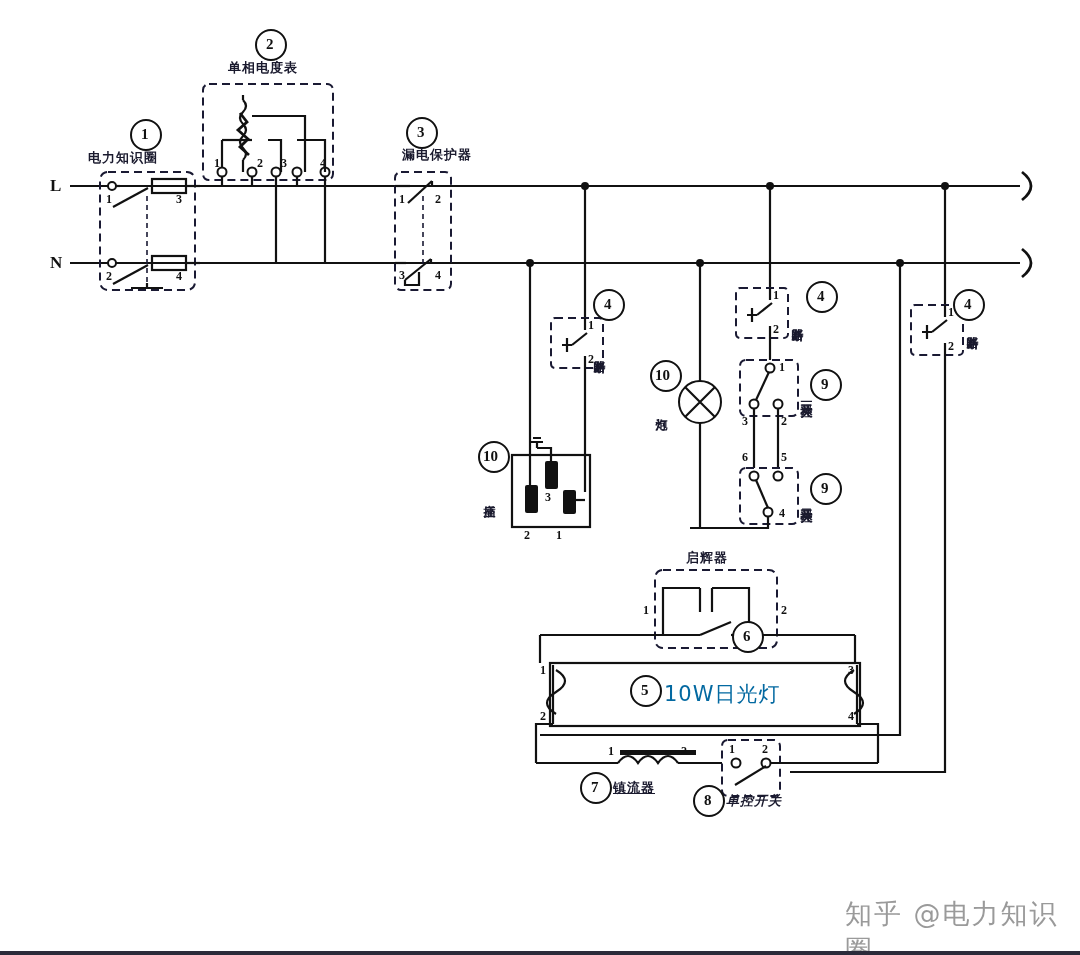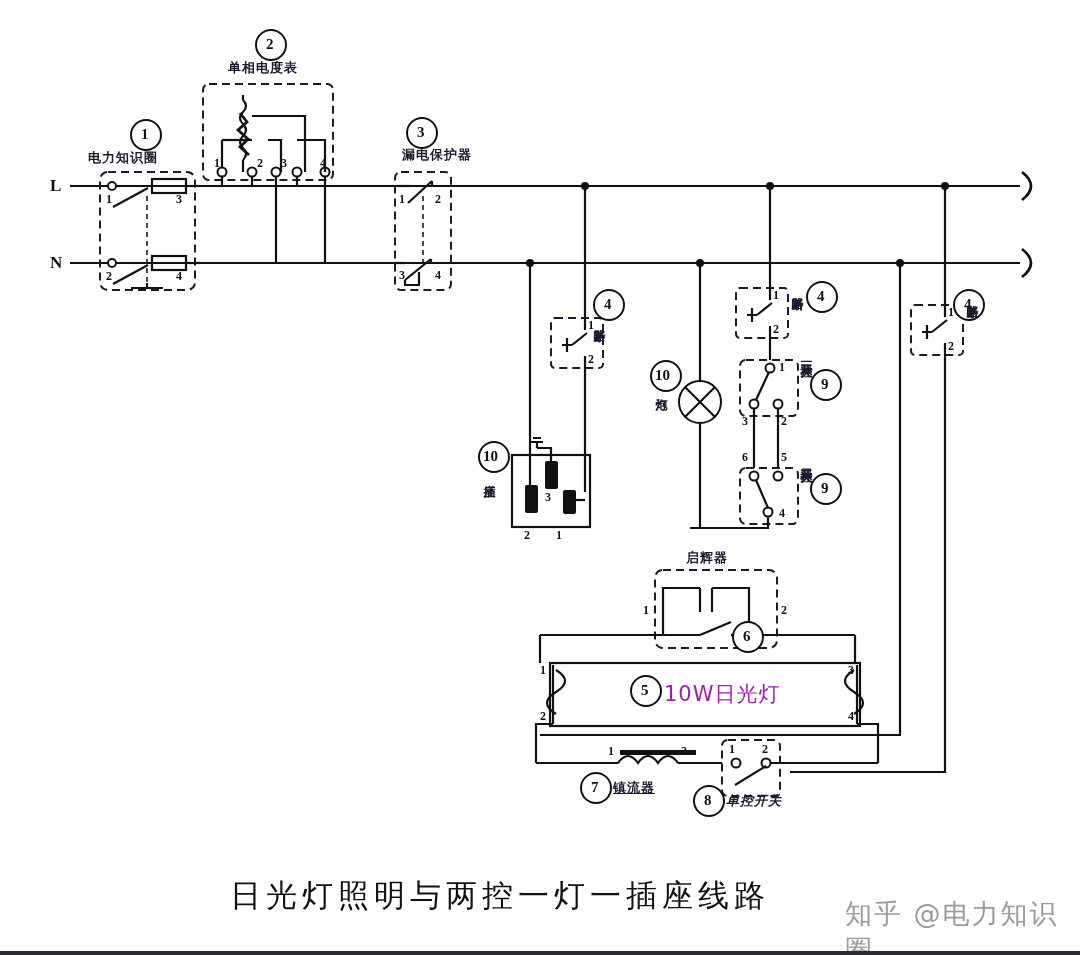--- a/index.html
+++ b/index.html
@@ -1,31 +1,31 @@
 <!DOCTYPE html>
 <html><head>
 <meta charset="utf-8">
 <style>
   html,body{margin:0;padding:0;background:#fff;}
   body{width:1080px;height:955px;overflow:hidden;
        font-family:"DejaVu Sans","Liberation Sans",sans-serif;}
   #stage{position:relative;width:1080px;height:955px;background:#fff;}
   svg#diagram{position:absolute;left:0;top:0;width:1080px;height:955px;}
   .lbl{position:absolute;color:#1a1a2e;font-weight:bold;white-space:nowrap;
-       font-family:"DejaVu Sans","Liberation Sans",sans-serif;}
+       font-family:"DejaVu Sans","Liberation Sans",sans-serif;text-align:center;}
   .cn{font-size:13px;letter-spacing:1px;}
   .cn-sm{font-size:12px;letter-spacing:0px;}
   .vert{writing-mode:vertical-rl;text-orientation:upright;line-height:1.05;}
   .num{font-size:12px;color:#111;font-family:"Liberation Serif",serif;}
   .rail{font-size:17px;color:#111;font-family:"Liberation Serif",serif;}
   .title{position:absolute;font-size:31px;color:#111;letter-spacing:5px;
          font-family:"DejaVu Sans","Liberation Sans",sans-serif;}
   .wm{position:absolute;font-size:27px;color:#9a9a9a;letter-spacing:2px;
       font-family:"DejaVu Sans","Liberation Sans",sans-serif;}
-  .lamptext{position:absolute;font-size:21px;color:#a21caf;letter-spacing:1px;
+  .lamptext{position:absolute;font-size:21px;color:#0369a1;letter-spacing:1px;
             font-family:"DejaVu Sans","Liberation Sans",sans-serif;}
   .cnum{position:absolute;font-size:15px;color:#111;
         font-family:"Liberation Serif",serif;font-weight:bold;}
   .bottomline{position:absolute;left:0;top:951px;width:1080px;height:4px;background:#2b2b3a;}
 </style>
 </head>
 <body>
 
 <div id="stage">
 
@@ -328,17 +328,16 @@
 
   <div class="lbl num" style="left:643px;top:603px;">1</div>
   <div class="lbl num" style="left:781px;top:603px;">2</div>
 
   <div class="lbl num" style="left:608px;top:744px;">1</div>
   <div class="lbl num" style="left:681px;top:744px;">2</div>
 
   <div class="lbl num" style="left:729px;top:742px;">1</div>
   <div class="lbl num" style="left:762px;top:742px;">2</div>
 
-  <div class="title" style="left:230px;top:875px;">日光灯照明与两控一灯一插座线路</div>
   <div class="wm" style="left:845px;top:896px;">知乎 @电力知识圈</div>
 
   <div class="bottomline"></div>
 </div>
 
 </body></html>

